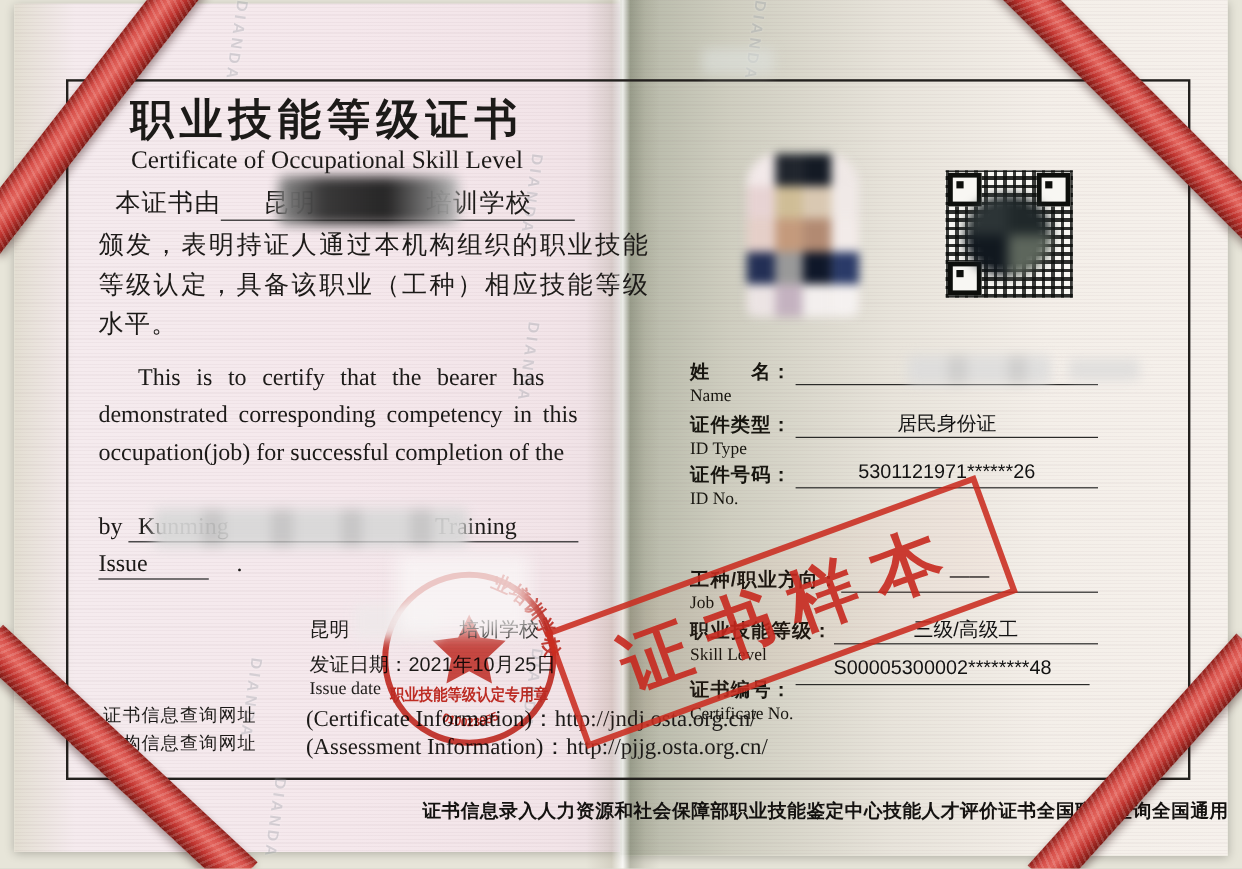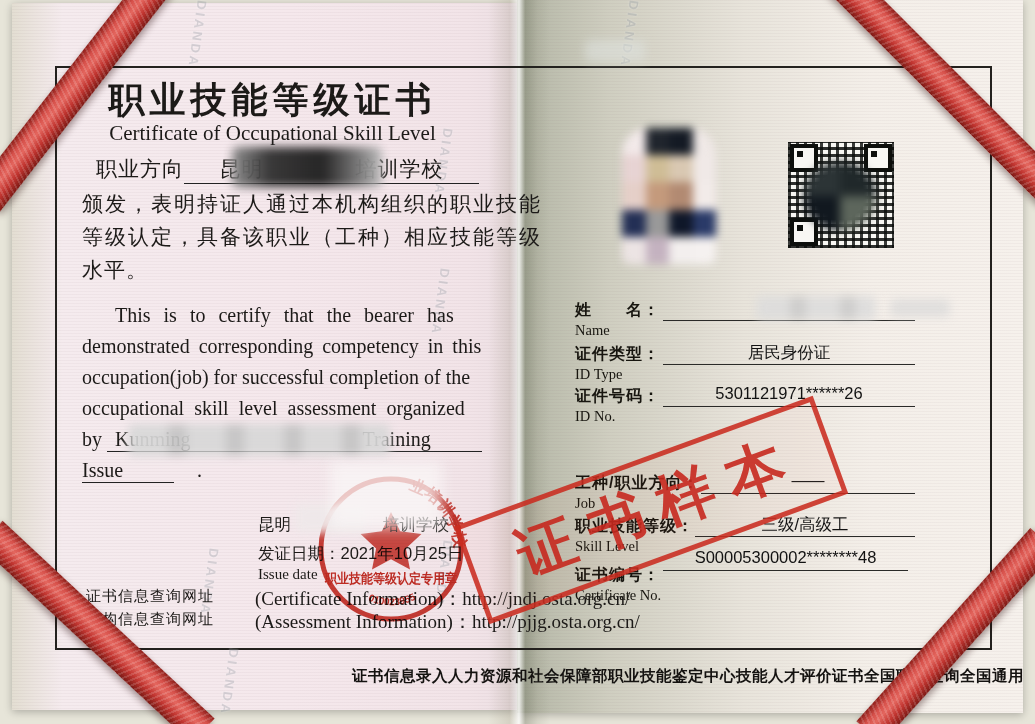--- a/index.html
+++ b/index.html
@@ -101,30 +101,29 @@
   <span class="wm" style="left:433px;top:268px;">DIANDA</span>
   <span class="wm" style="left:436px;top:540px;">DIANDA</span>
   <span class="wm" style="left:202px;top:548px;">DIANDA</span>
   <span class="wm" style="left:222px;top:648px;">DIANDA</span>
   <span class="wm" style="left:622px;top:0px;">DIANDA</span>
 
   <div class="abs title">职业技能等级证书</div>
   <div class="abs subtitle">Certificate of Occupational Skill Level</div>
 
   <div class="abs cnline" style="left:96px;top:155px;">
-    <span>职业方向</span><span class="u" style="display:inline-block;width:295px;text-align:center;"><span>昆明</span><span style="display:inline-block;width:92px;"></span><span>培训学校</span></span>
+    <span>本证书由</span><span class="u" style="display:inline-block;width:295px;text-align:center;"><span>昆明</span><span style="display:inline-block;width:92px;"></span><span>培训学校</span></span>
   </div>
   <div class="abs cnline" style="left:82px;top:190px;letter-spacing:2px;">颁发，表明持证人通过本机构组织的职业技能</div>
   <div class="abs cnline" style="left:82px;top:223px;letter-spacing:2px;">等级认定，具备该职业（工种）相应技能等级</div>
   <div class="abs cnline" style="left:82px;top:256px;">水平。</div>
 
   <div class="abs enline" style="left:115px;top:304px;word-spacing:8px;">This is to certify that the bearer has</div>
   <div class="abs enline" style="left:82px;top:335px;word-spacing:4px;">demonstrated corresponding competency in this</div>
   <div class="abs enline" style="left:82px;top:366px;">occupation(job) for successful completion of the</div>
-  <div class="abs enline" style="left:82px;top:397px;word-spacing:5px;">occupational skill level assessment organized</div>
   <div class="abs enline" style="left:82px;top:428px;">
     <span>by</span>
     <span class="u" style="display:inline-block;width:375px;"><span style="padding-left:8px;">Kunming</span><span style="display:inline-block;width:172px;"></span><span>Training</span></span>
   </div>
   <div class="abs enline" style="left:82px;top:459px;">
     <span class="u" style="display:inline-block;width:92px;">Issue</span>
     <span style="padding-left:18px;">.</span>
   </div>
 
   <div class="abs issuerline" style="left:258px;top:514px;">

